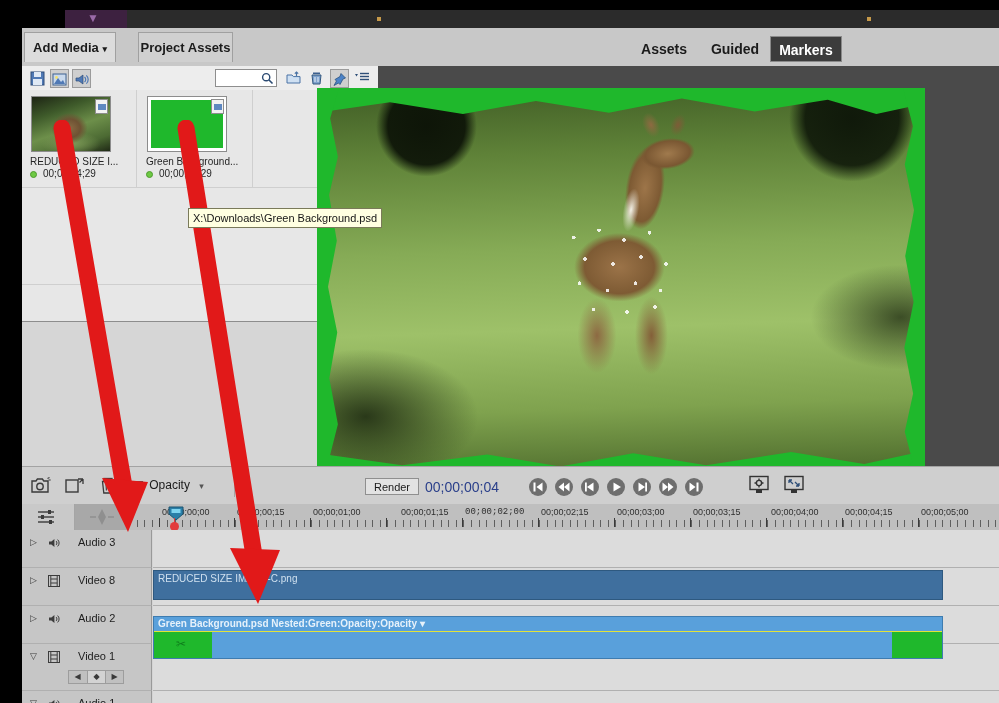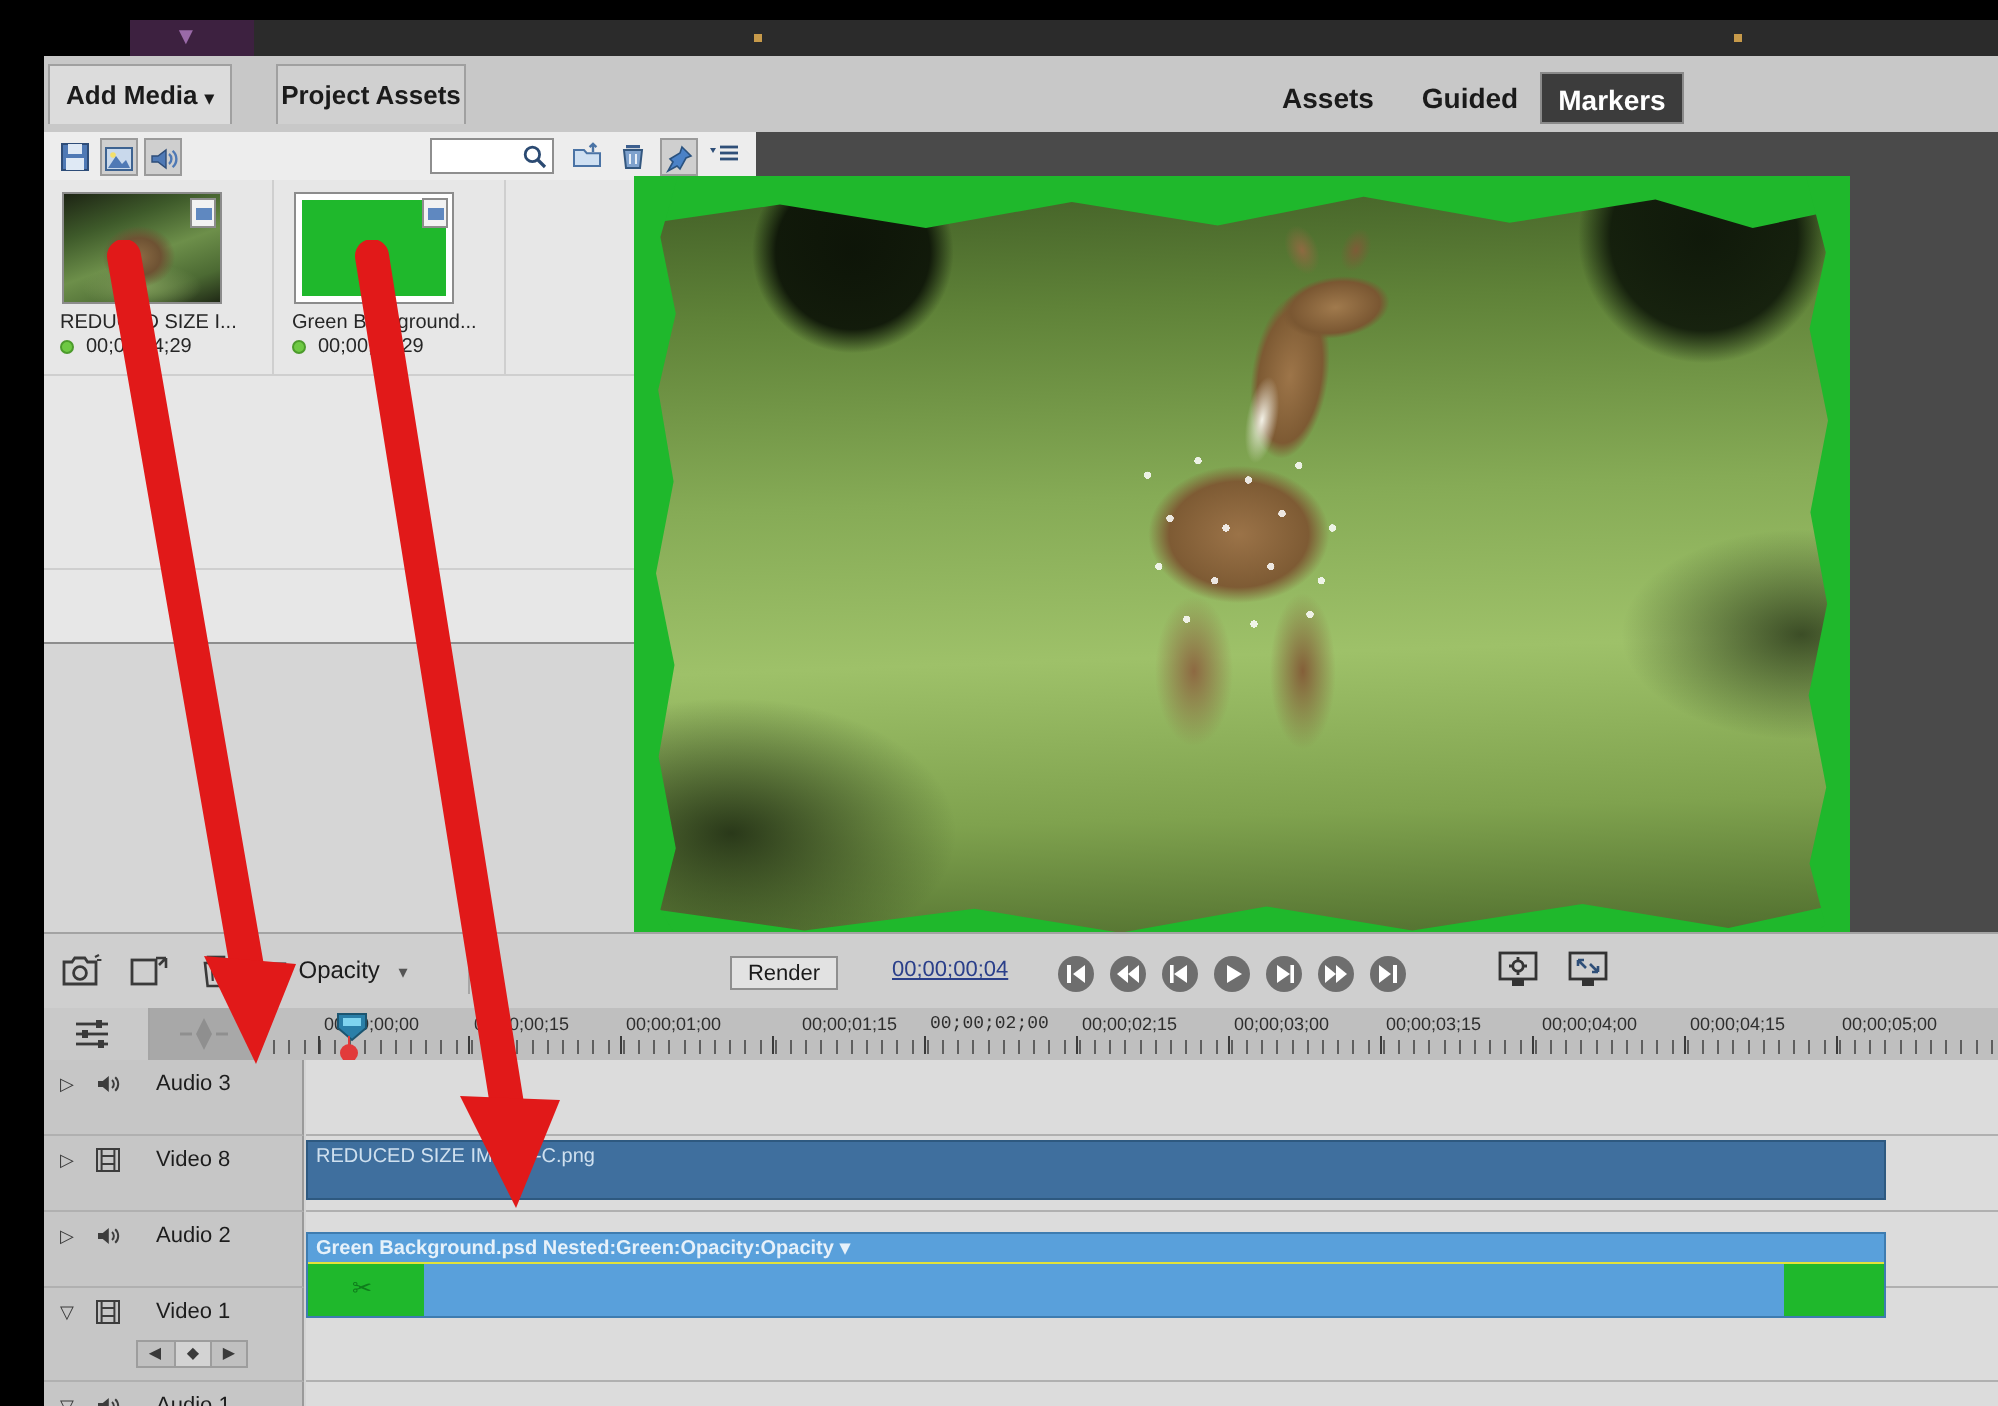--- a/index.html
+++ b/index.html
@@ -112,21 +112,21 @@
      clip-path:polygon(100% 0,0 0,45% 10%,8% 20%,50% 32%,10% 44%,48% 56%,6% 68%,46% 80%,8% 90%,44% 98%,0 100%,100% 100%);}
 
   
   .tlbar{position:absolute;left:0;top:438px;width:977px;height:38px;background:#cfcfcf;border-top:1px solid #a3a3a3;border-bottom:1px solid #a3a3a3;}
   .tlicon{position:absolute;top:10px;}
   .markers{position:absolute;left:112px;top:11px;font-size:12px;color:#1b1b1b;}
   .markers .tri{display:inline-block;margin-right:6px;color:#2a2a2a;}
   .vdiv{position:absolute;left:212px;top:8px;width:1px;height:22px;background:#a6a6a6;}
   .renderbtn{position:absolute;left:343px;top:11px;width:54px;height:17px;line-height:17px;text-align:center;
              font-size:11px;color:#1b1b1b;background:#e2e2e2;border:1px solid #8f8f8f;box-sizing:border-box;}
-  .tcode{position:absolute;left:424px;top:12px;font-size:11px;color:#2a3f8a;text-decoration:underline;}
+  .tcode{position:absolute;left:403px;top:12px;font-size:14px;color:#2a3f8a;}
   .transport{position:absolute;left:506px;top:10px;width:190px;height:20px;}
   .tbtn{position:absolute;top:0;width:20px;height:20px;}
   .mbtn{position:absolute;top:8px;width:24px;height:22px;}
 
   .ruler{position:absolute;left:0;top:476px;width:977px;height:26px;background:#bfbfbf;border-bottom:1px solid #9c9c9c;}
   .rulerleft{position:absolute;left:0;top:0;width:52px;height:26px;background:#c9c9c9;border-right:1px solid #a5a5a5;}
   .rulermid{position:absolute;left:53px;top:0;width:53px;height:26px;background:#a8a8a8;}
   .tick{position:absolute;top:3px;font-size:9px;color:#2e2e2e;white-space:nowrap;}
   .ticksrow{position:absolute;left:107px;top:16px;width:870px;height:7px;
      background-image:repeating-linear-gradient(to right,#5e5e5e 0 1px,transparent 1px 7.6px);}
@@ -272,20 +272,21 @@
         </div>
 
         <div class="assetcell c3"></div>
       </div>
 
       <div class="mediascroll">
           <i></i>
         </div>
     </div>
 
+    <div class="tooltip">X:\Downloads\Green Background.psd</div>
 
     <div class="monitor">
       <div class="frame">
         <div class="deerimg">
           <div class="deer-body"></div>
             <div class="deer-neck"></div>
             <div class="deer-head"></div>
           <div class="deer-ear"></div>
             <div class="deer-ear2"></div>
             <div class="deer-white"></div>

